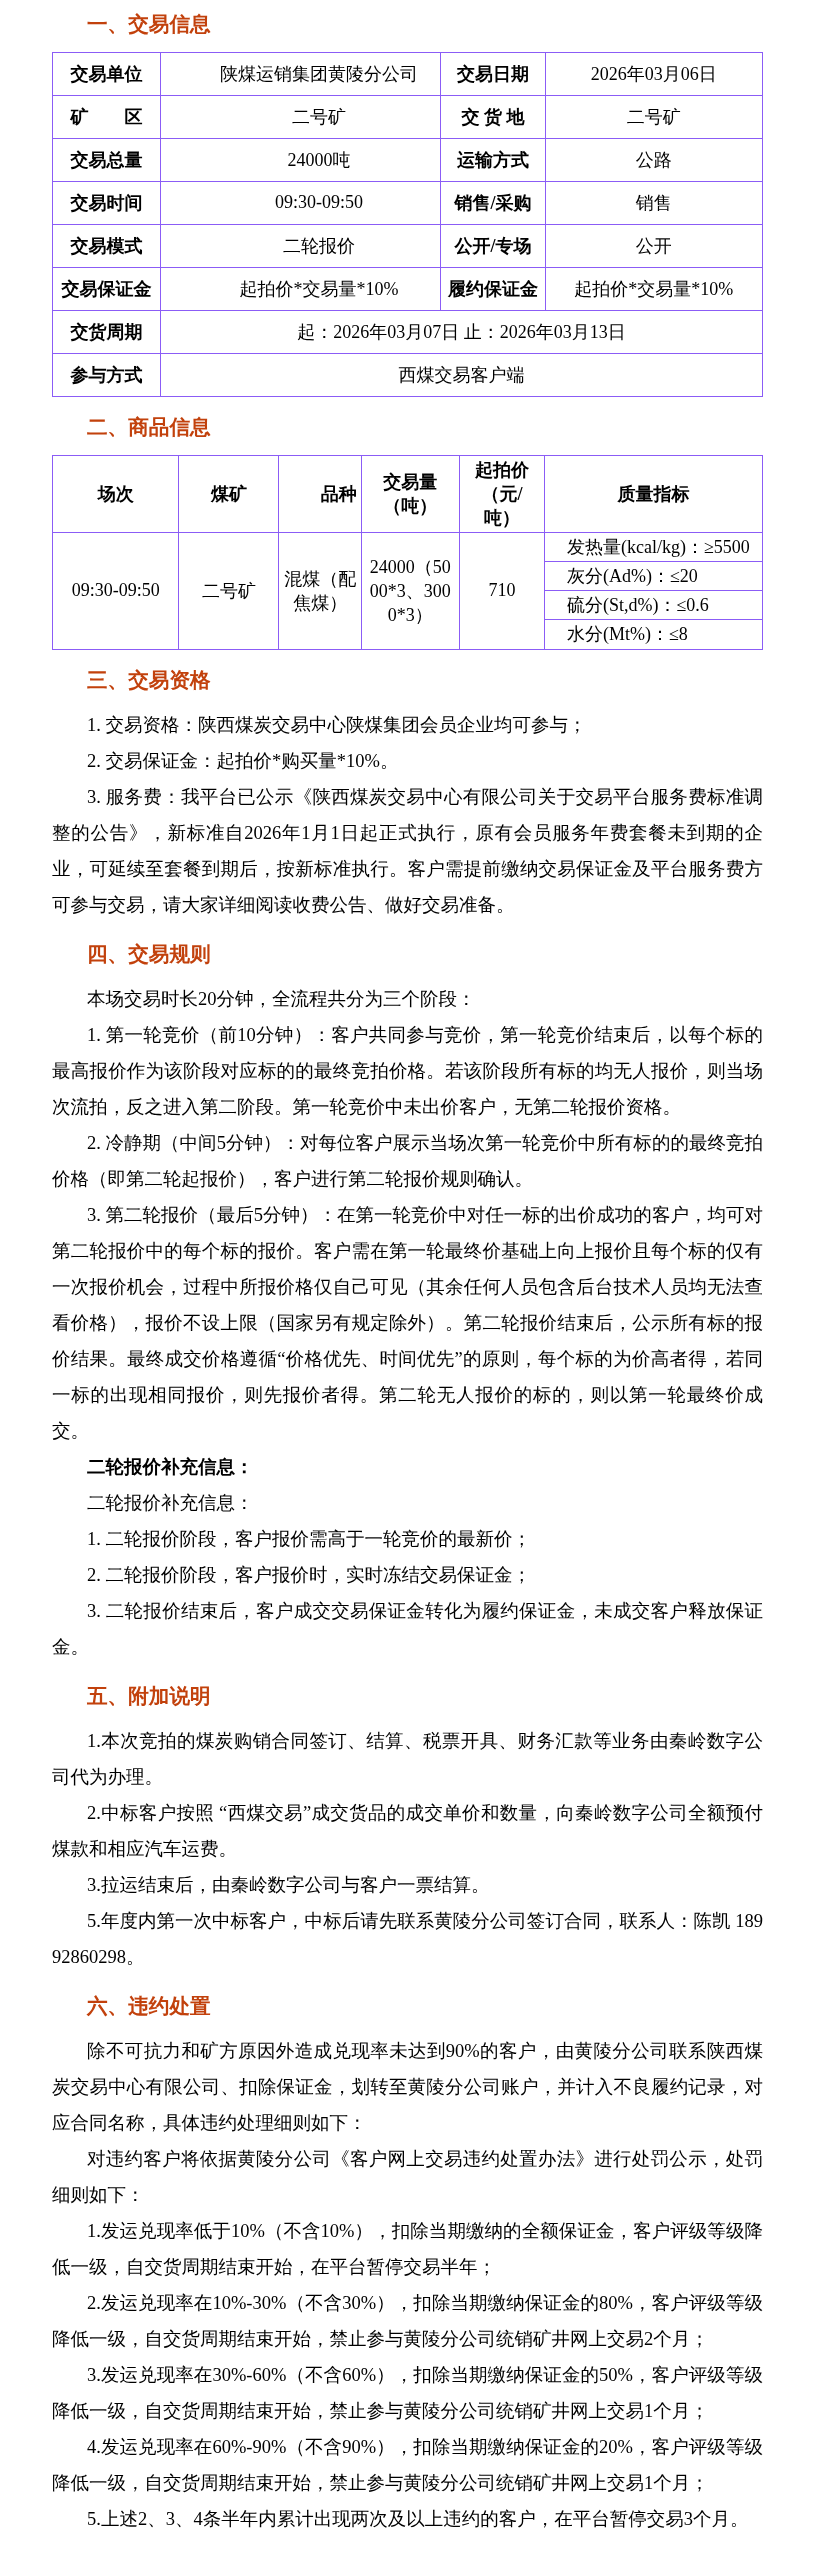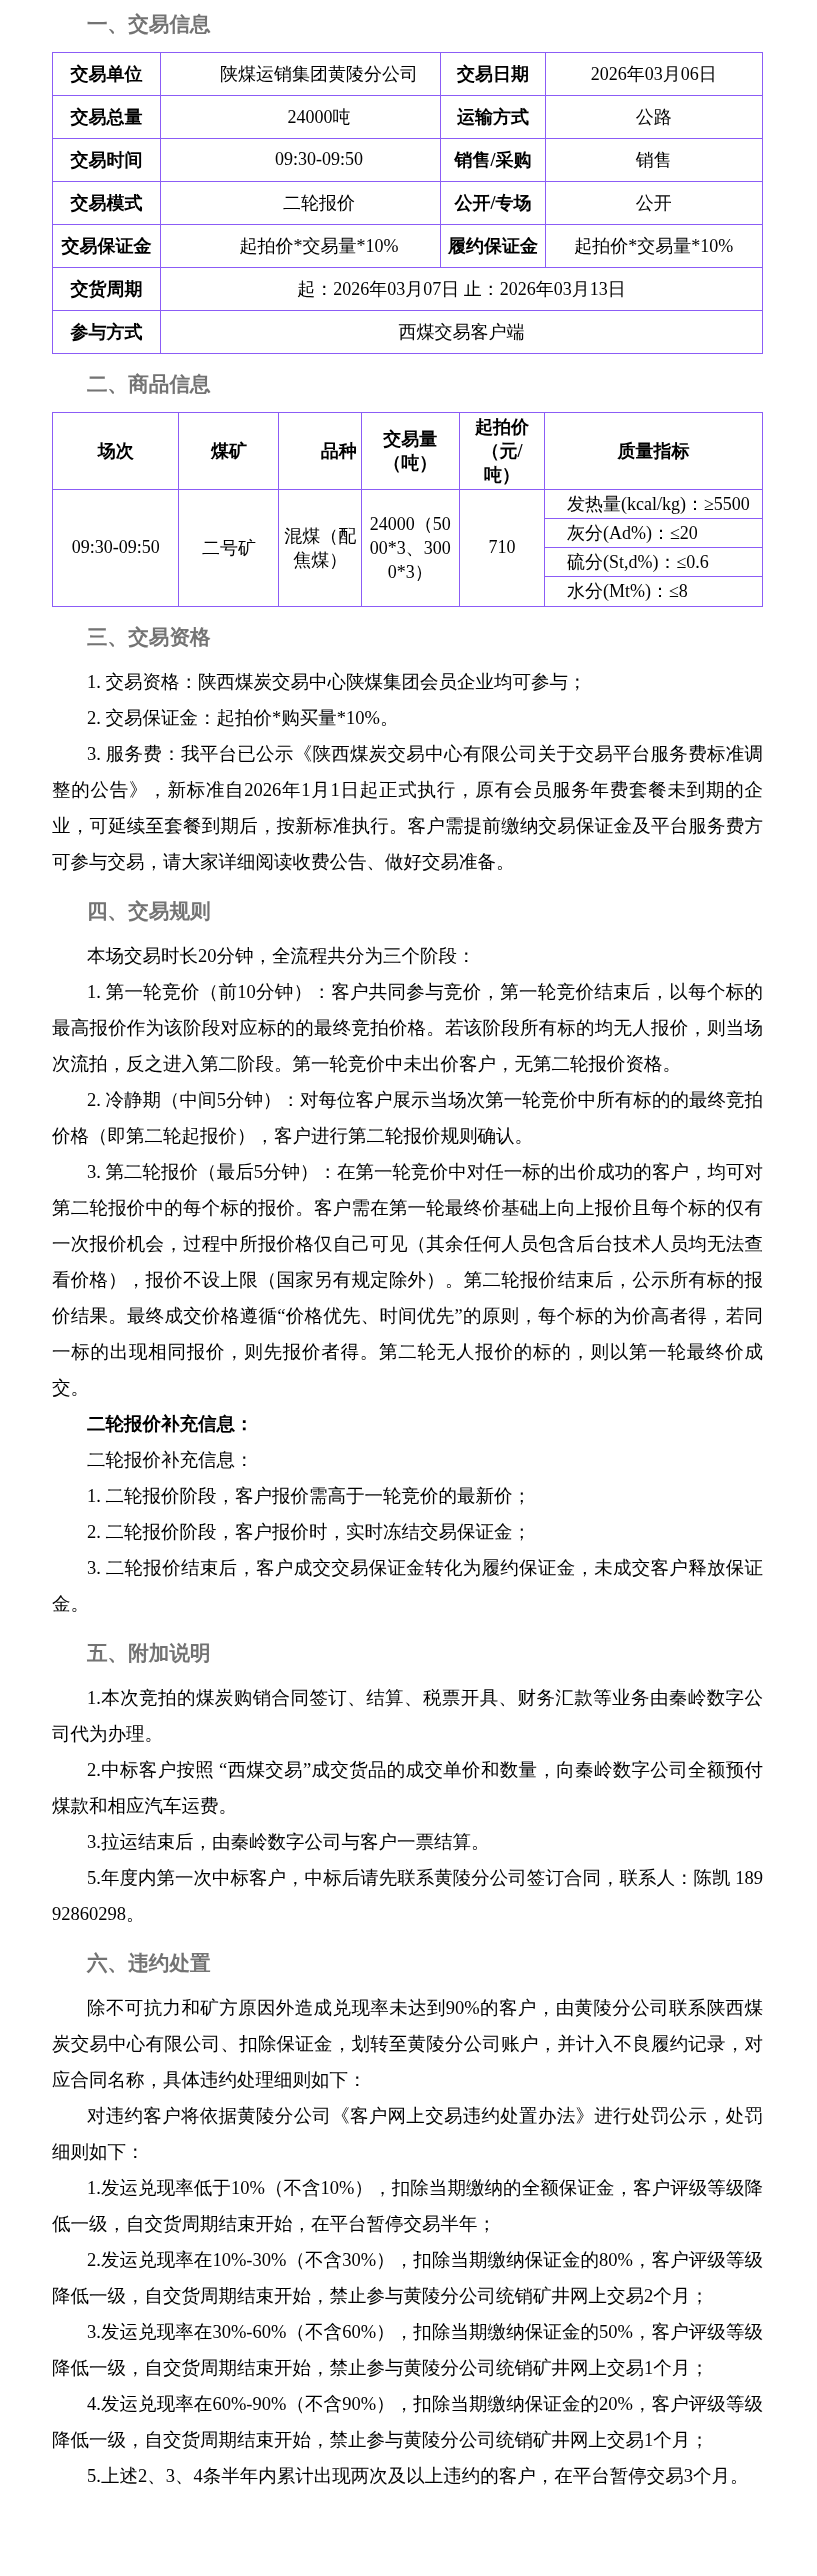--- a/index.html
+++ b/index.html
@@ -11,21 +11,21 @@
     color:#000000;
     padding:11.3px 55px 31px 52px;
     font-family:"Liberation Serif","DejaVu Serif",serif;
   }
   .sec-heading{
     font-size:20.6px;
     font-weight:bold;
     line-height:27px;
     margin:17.5px 0 13.4px 0;
     text-indent:35px;
-    color:#737373;
+    color:#c2410c;
   }
   .sec-heading.first{margin-top:0;}
   table{
     border-collapse:collapse;
     width:100%;
     table-layout:fixed;
     margin:0 0 3.1px 0;
   }
   th,td{
     border:1px solid #8b5cf6;
@@ -69,20 +69,26 @@
 
   <h2 class="sec-heading first">一、交易信息</h2>
 
   <table class="t1">
     <tbody>
       <tr>
         <th class="c-l1">交易单位</th>
         <td class="c-v1">陕煤运销集团黄陵分公司</td>
         <th class="c-l2">交易日期</th>
         <td class="c-v2">2026年03月06日</td>
+      </tr>
+      <tr>
+        <th class="c-l1">矿　　区</th>
+        <td class="c-v1">二号矿</td>
+        <th class="c-l2">交 货 地</th>
+        <td class="c-v2">二号矿</td>
       </tr>
       <tr>
         <th class="c-l1">交易总量</th>
         <td class="c-v1">24000吨</td>
         <th class="c-l2">运输方式</th>
         <td class="c-v2">公路</td>
       </tr>
       <tr>
         <th class="c-l1">交易时间</th>
         <td class="c-v1">09:30-09:50</td>

